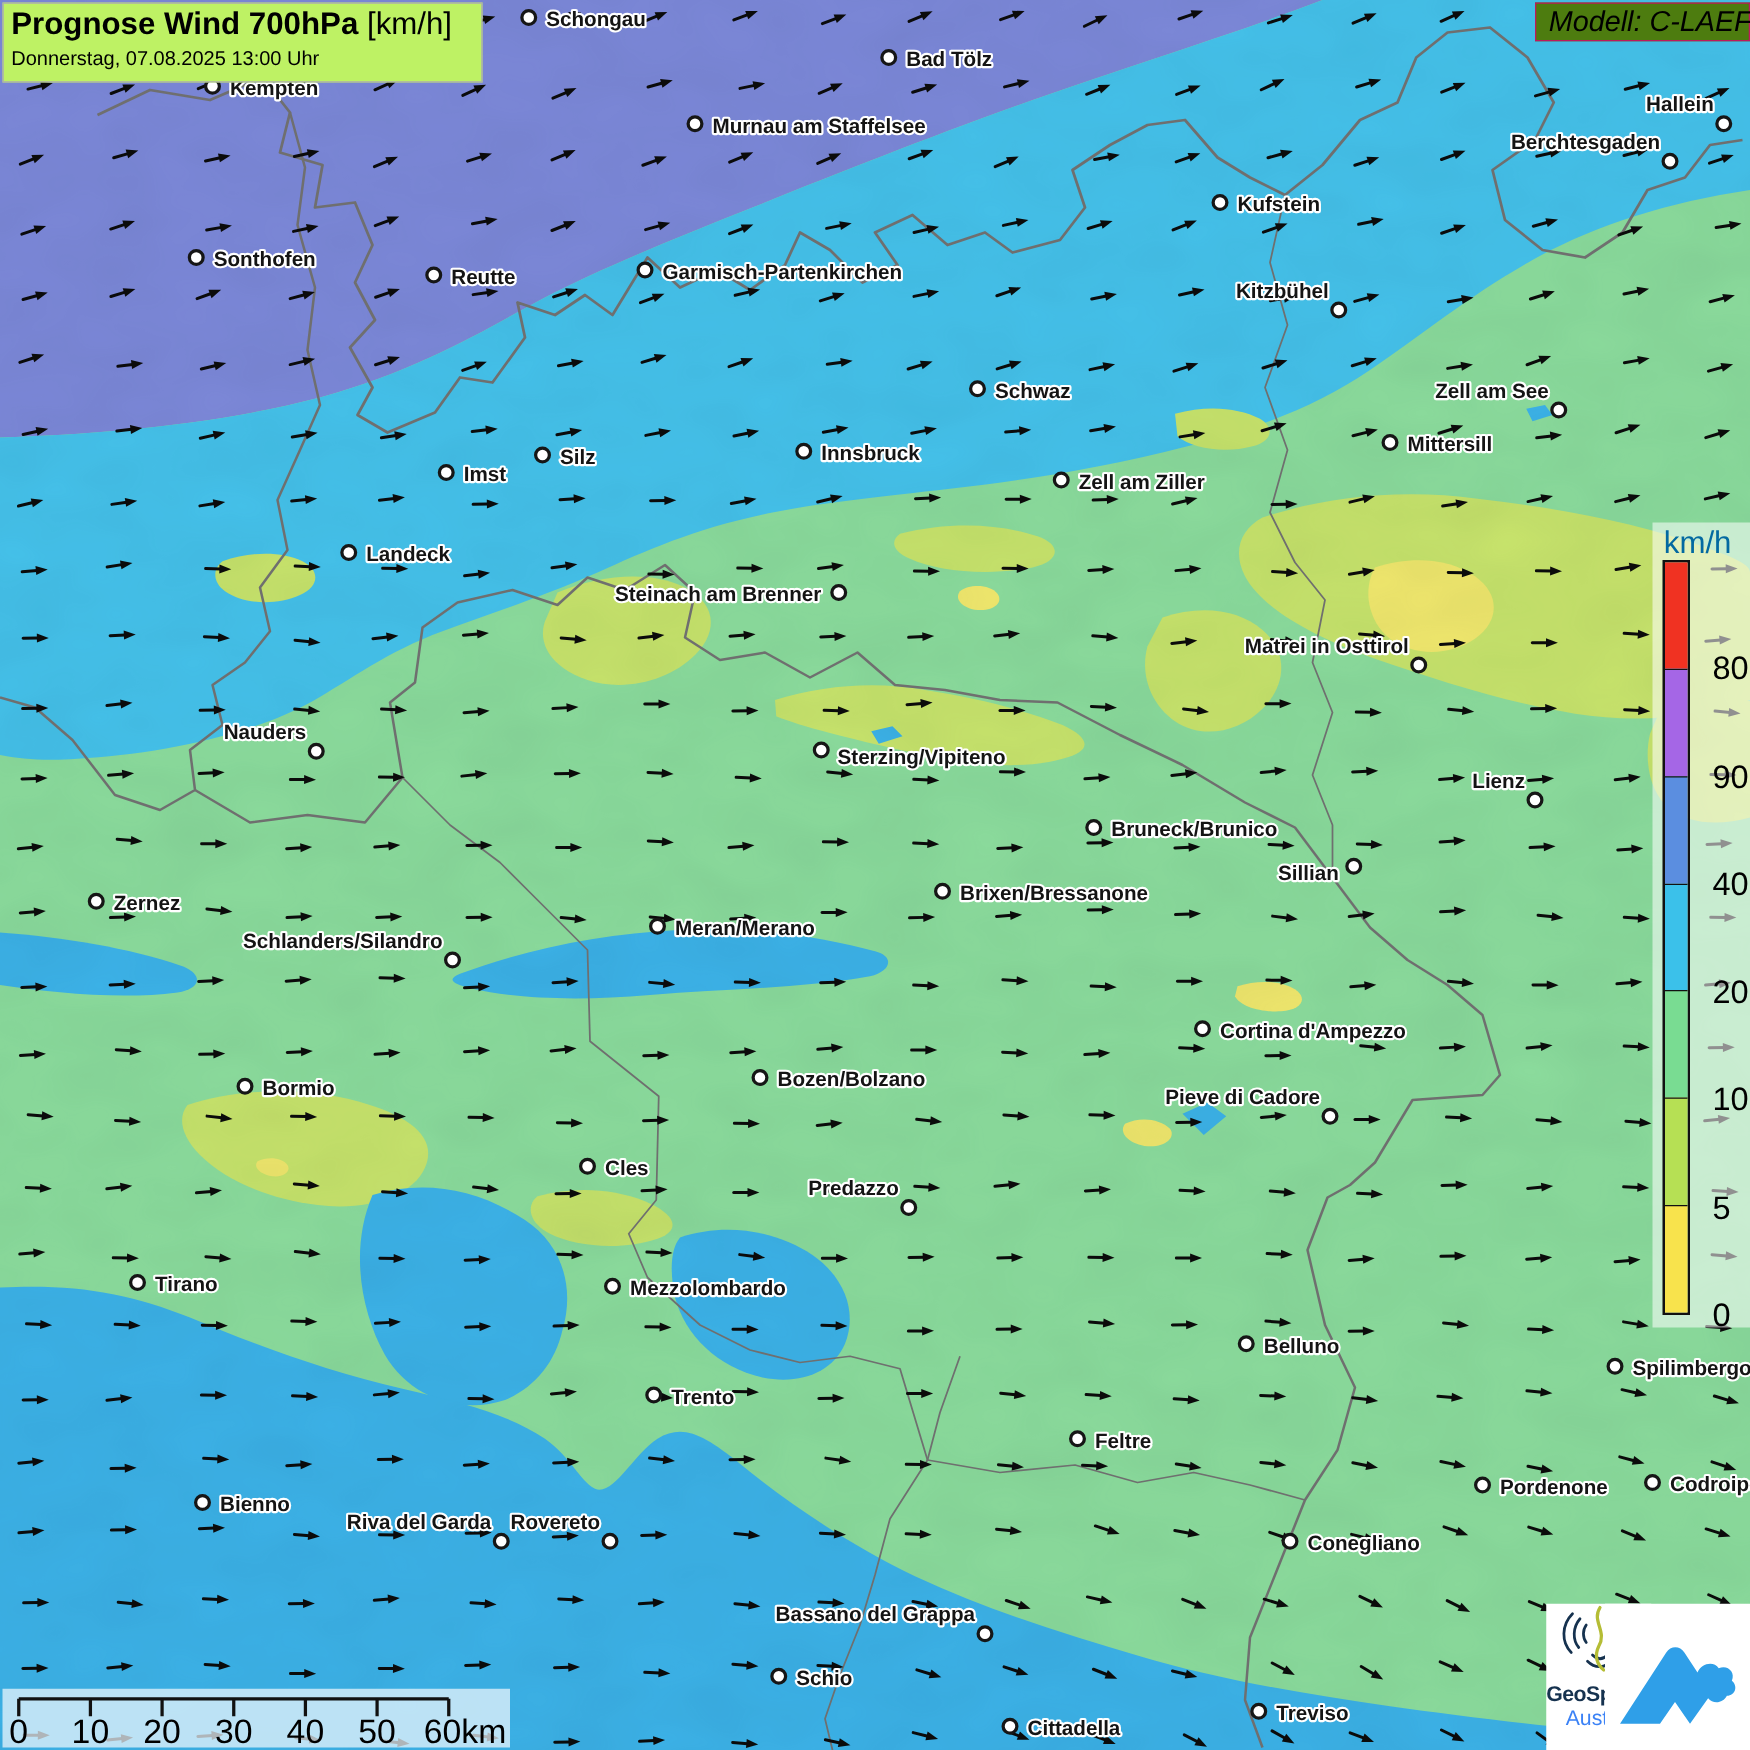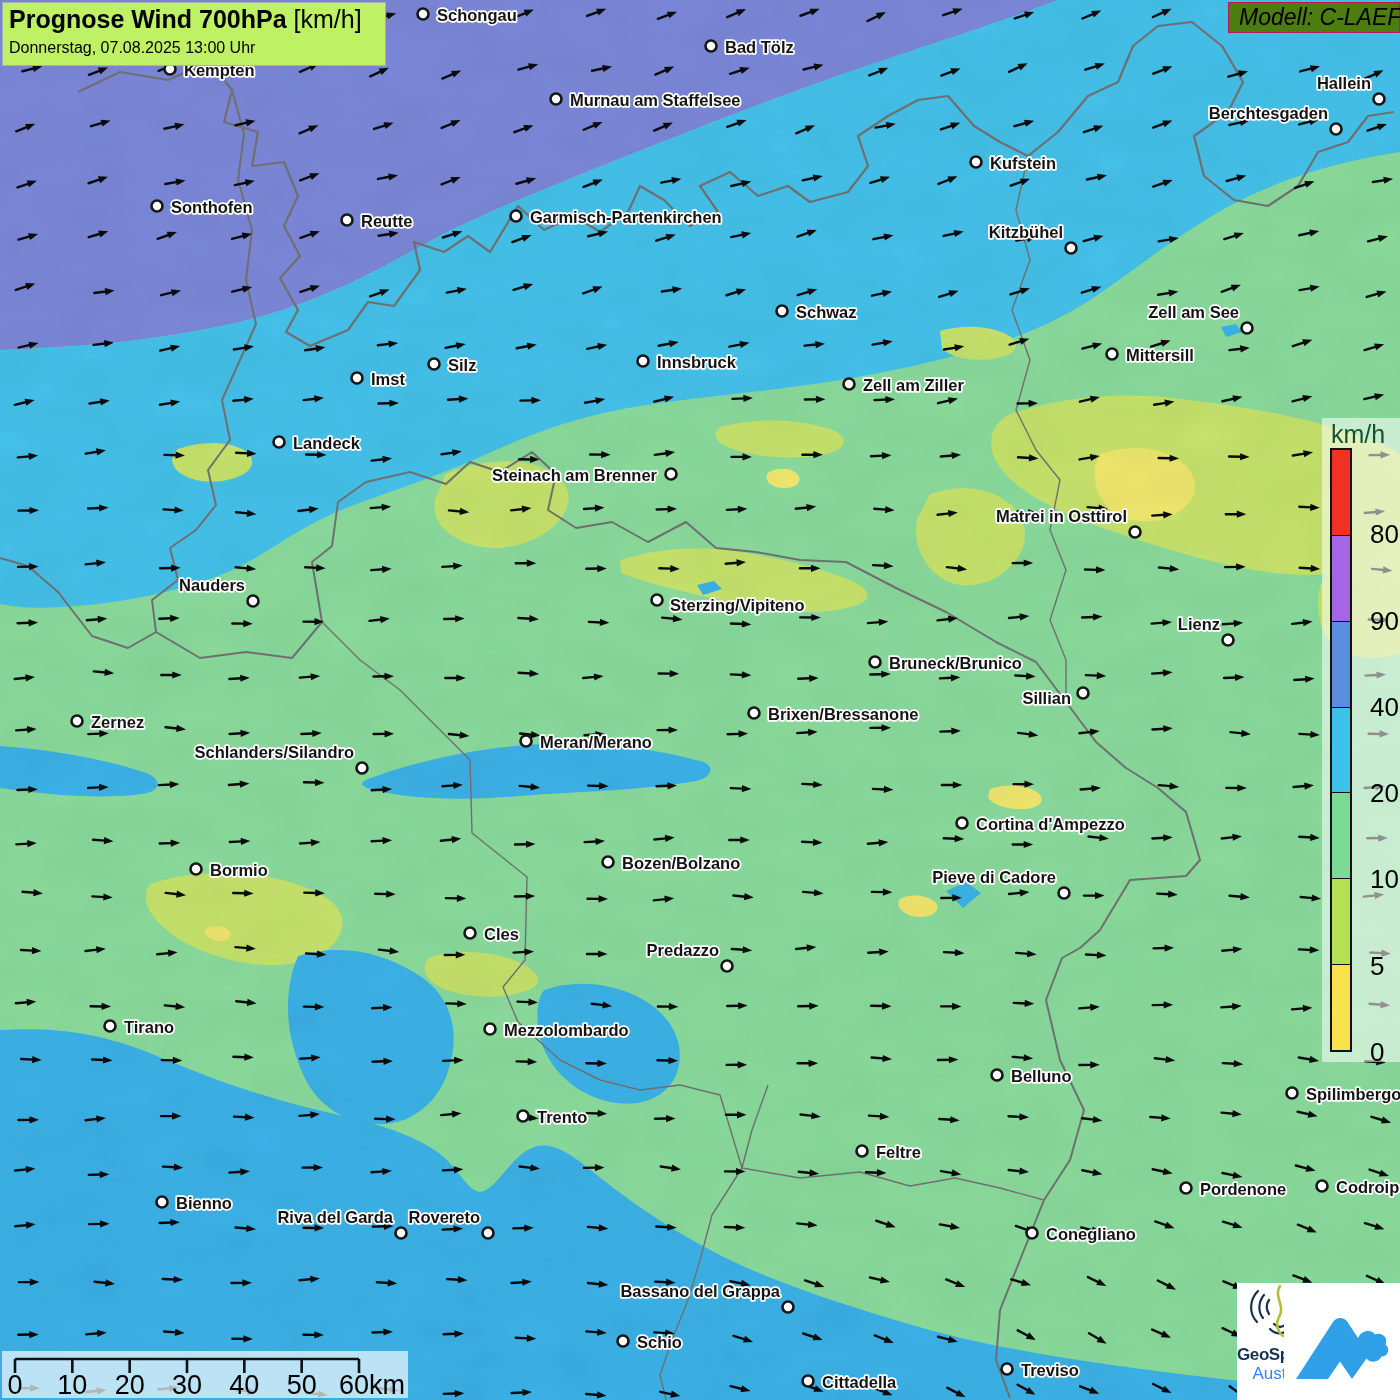--- a/index.html
+++ b/index.html
@@ -12,21 +12,21 @@
   .title-line1{font-size:25px;font-weight:700;line-height:29px;color:#000;white-space:nowrap;}
   .title-line1 .unit{font-weight:400;}
   .title-line2{font-size:16px;line-height:27px;color:#000;white-space:nowrap;}
 
   .model-box{position:absolute;right:0;top:2px;width:172px;height:31px;background:#4d7c0f;
              border:1px solid #be185d;box-sizing:border-box;font-size:23px;font-style:italic;
              line-height:29px;padding-left:10px;color:#000;white-space:nowrap;}
 
   .legend{position:absolute;left:1322px;top:418px;width:78px;height:644px;
           background:rgba(255,255,255,0.55);}
-  .legend-unit{position:absolute;left:9px;top:2px;font-size:25px;color:#14532d;}
+  .legend-unit{position:absolute;left:9px;top:2px;font-size:25px;color:#0369a1;}
   .legend-bar{position:absolute;left:8px;top:30px;width:22px;height:604px;
               border:2px solid #111;box-sizing:border-box;display:flex;flex-direction:column;}
   .legend-seg{flex:1 1 0;width:100%;}
   .legend-seg + .legend-seg{border-top:1px solid #111;}
   .legend-tick{position:absolute;left:48px;font-size:26px;color:#000;line-height:1;}
 
   .scalebar{position:absolute;left:2px;top:1351px;width:406px;height:47px;
             background:rgba(238,247,252,0.72);}
 
   .logo-geo{position:absolute;left:1197px;top:1283px;width:84px;height:117px;background:#fff;

